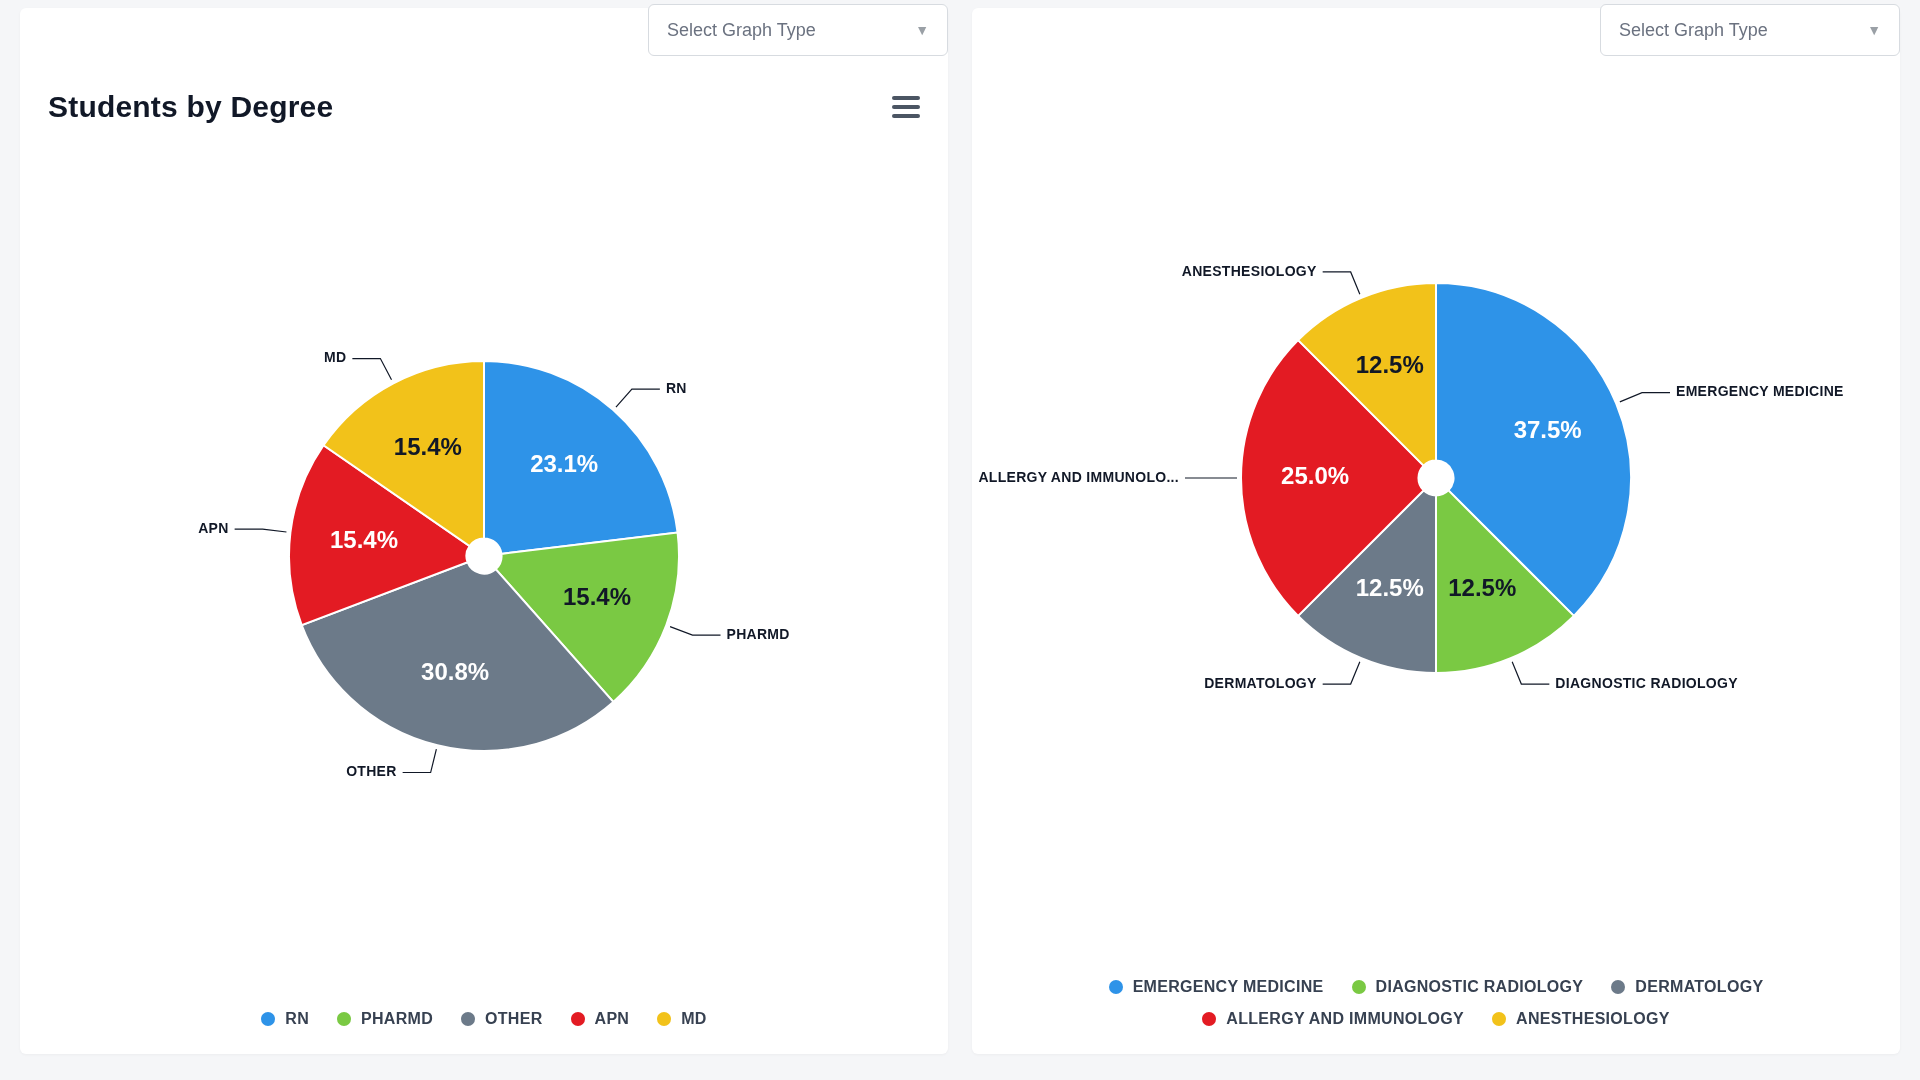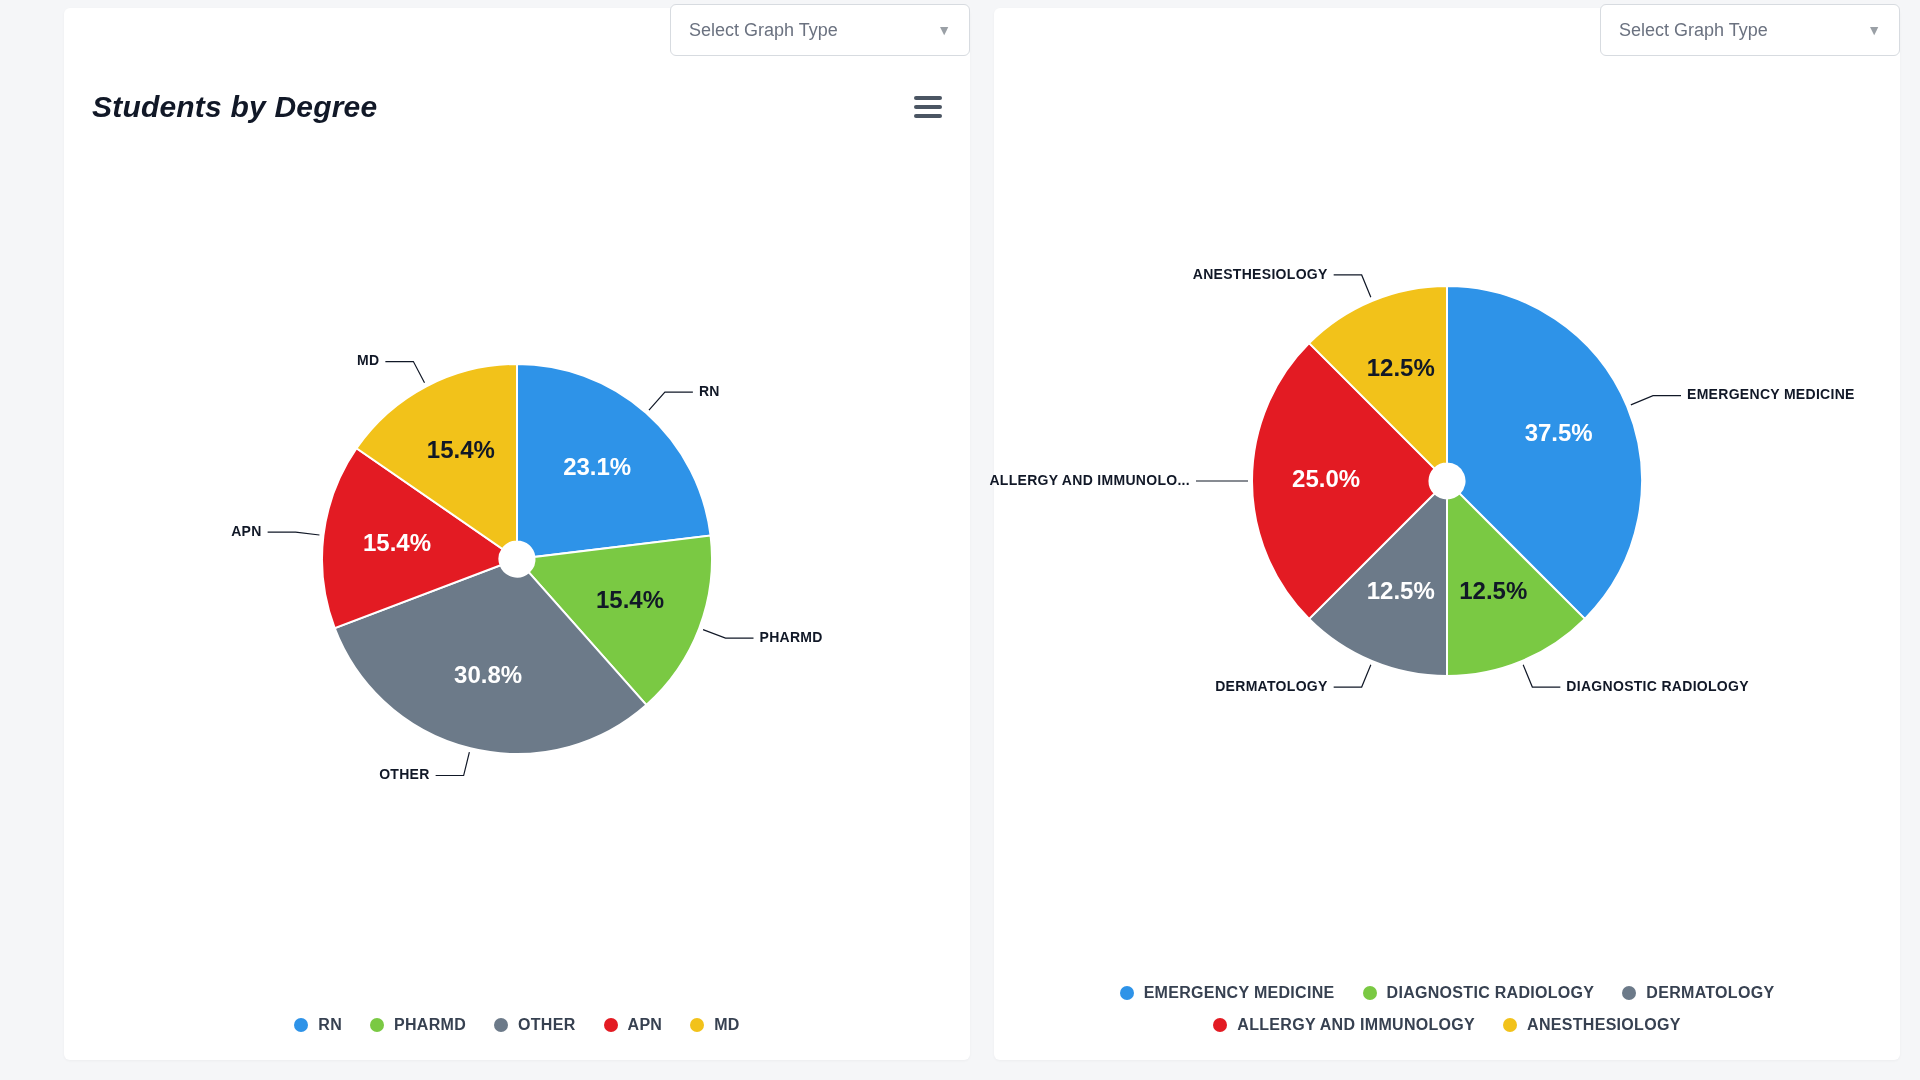--- a/index.html
+++ b/index.html
@@ -8,23 +8,22 @@
     padding: 0;
     font-family: 'Segoe UI', Arial, sans-serif;
     background: #f5f6f8;
     width: 1920px;
     height: 1080px;
     overflow: hidden;
   }
   .page {
     display: flex;
     gap: 24px;
-    padding: 8px 20px 20px 20px;
+    padding: 8px 20px 26px 20px;
     height: 100%;
-    margin-left: 44px;
   }
   .card {
     flex: 1;
     background: #ffffff;
     border-radius: 6px;
     box-shadow: 0 1px 3px rgba(0,0,0,0.04);
     position: relative;
     display: flex;
     flex-direction: column;
     padding: 0;
@@ -58,21 +57,20 @@
     align-items: center;
     justify-content: space-between;
     padding: 24px 28px 8px 28px;
     margin-top: 58px; 
   }
   .card-title {
     font-size: 30px;
     font-weight: 800;
     color: #111827;
     letter-spacing: 0.2px;
-    font-style: italic;
   }
   .hamburger {
     width: 28px;
     height: 22px;
     display: flex;
     flex-direction: column;
     justify-content: space-between;
     cursor: pointer;
   }
   .hamburger span {

